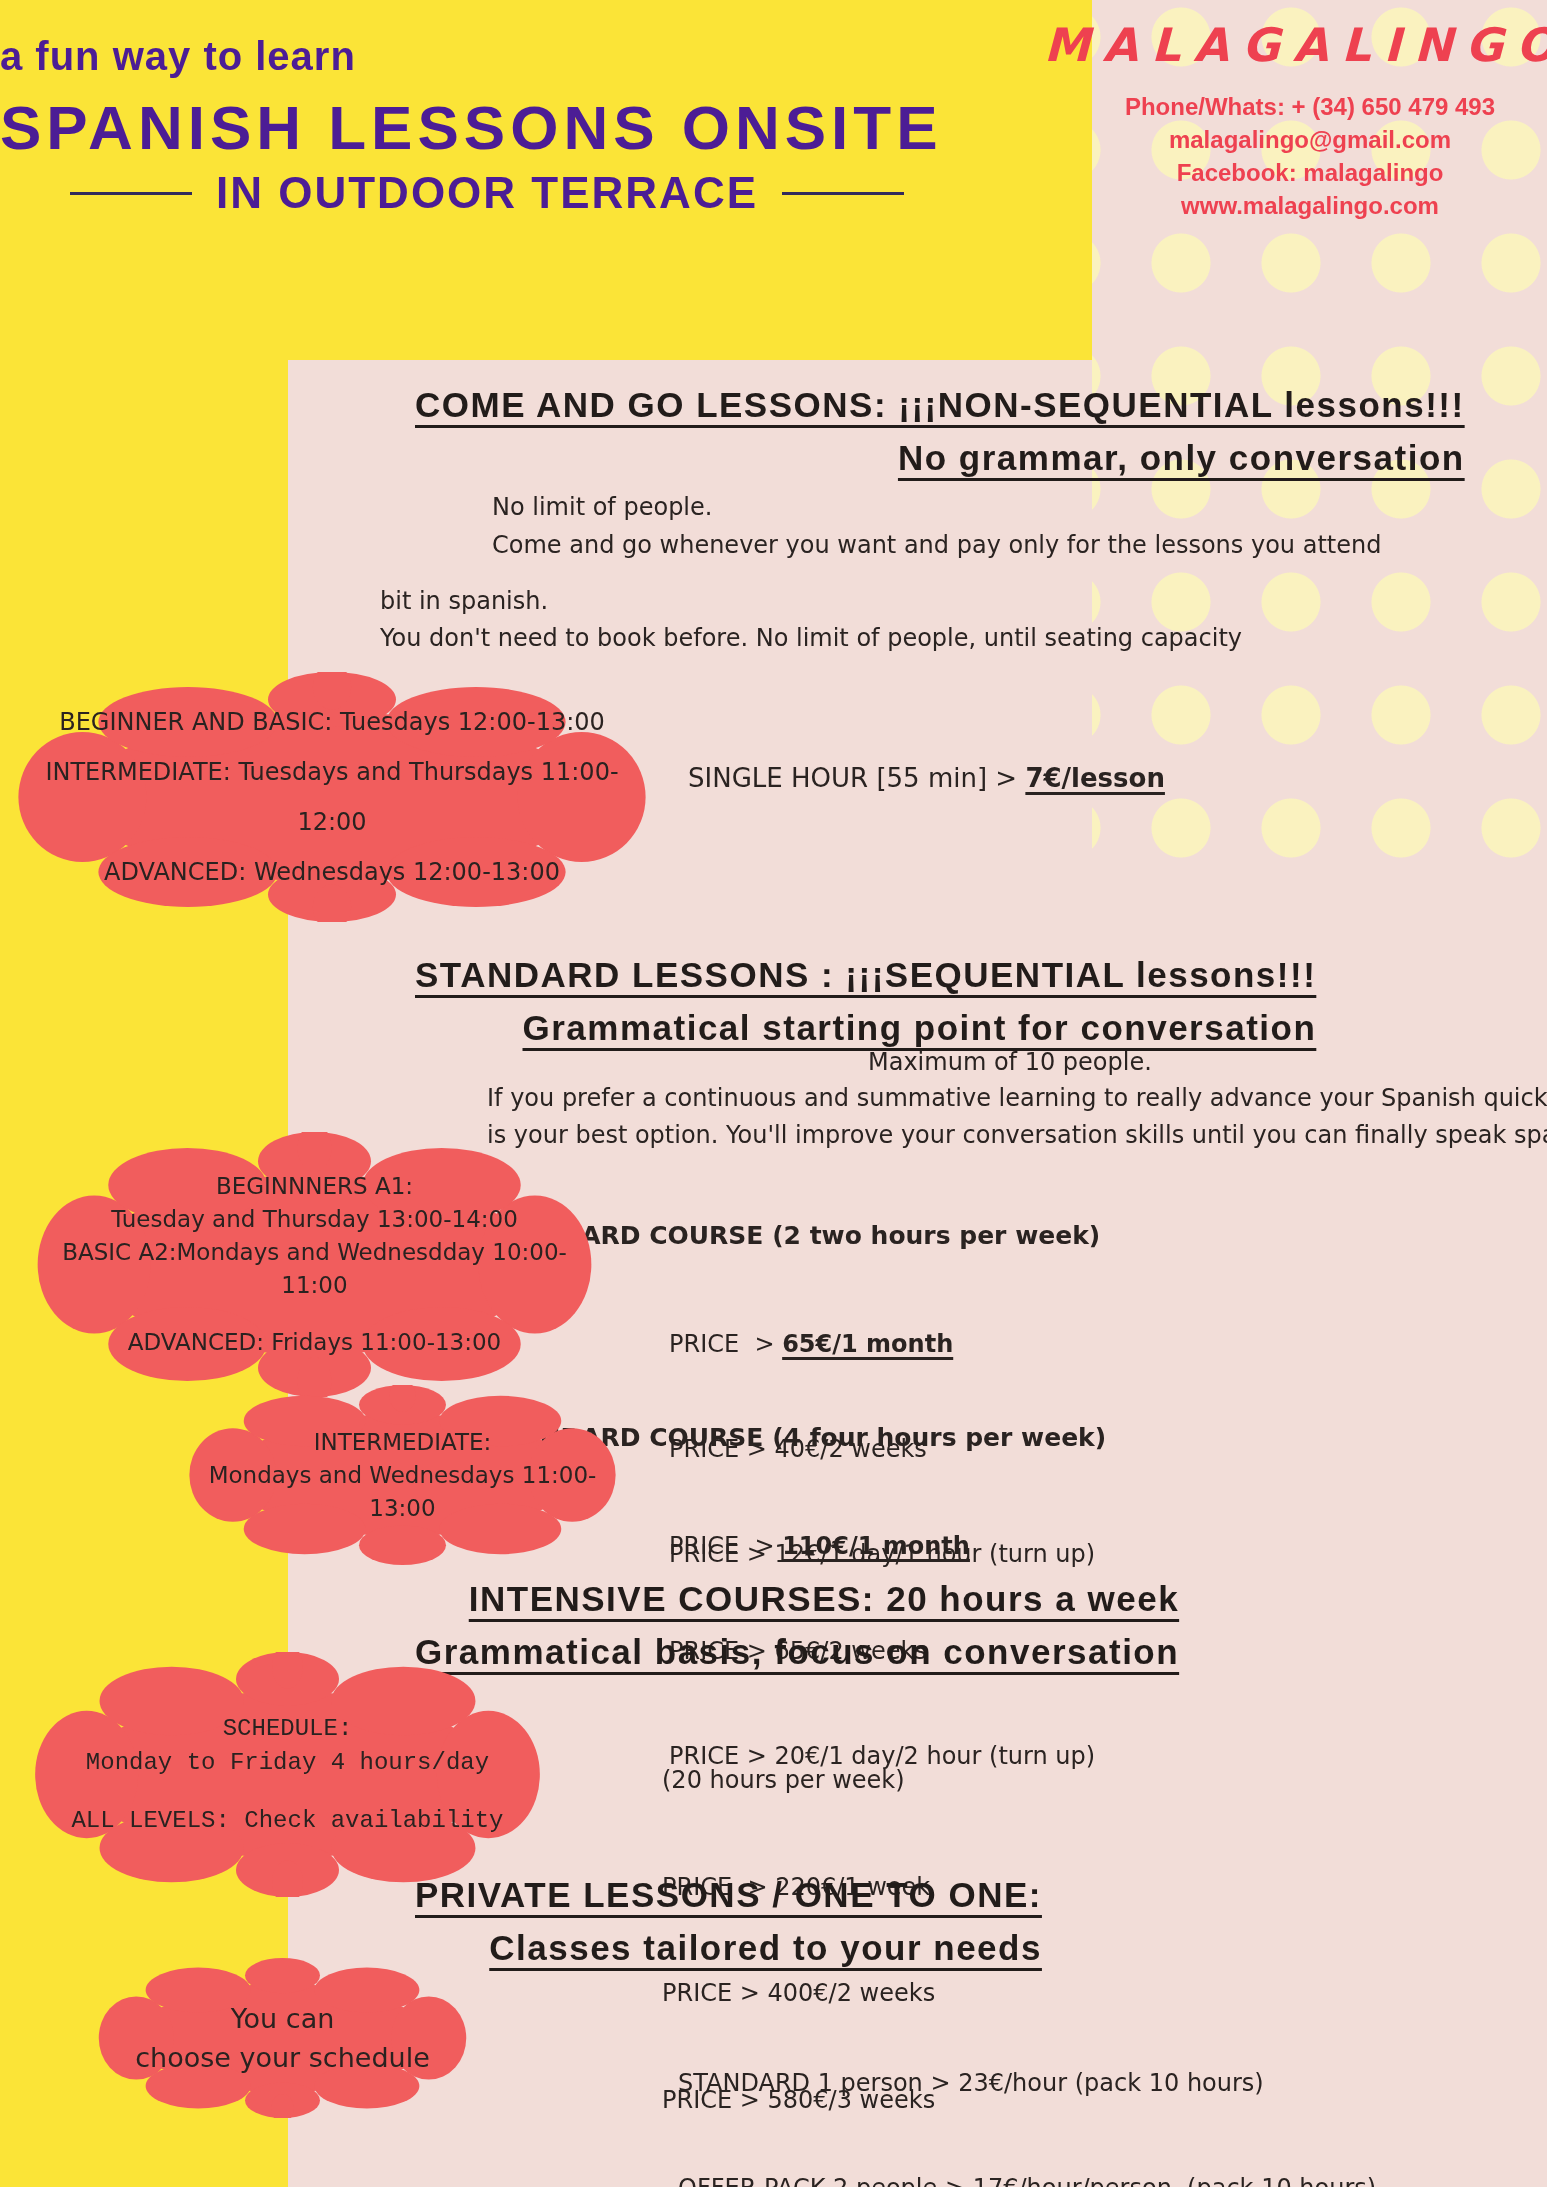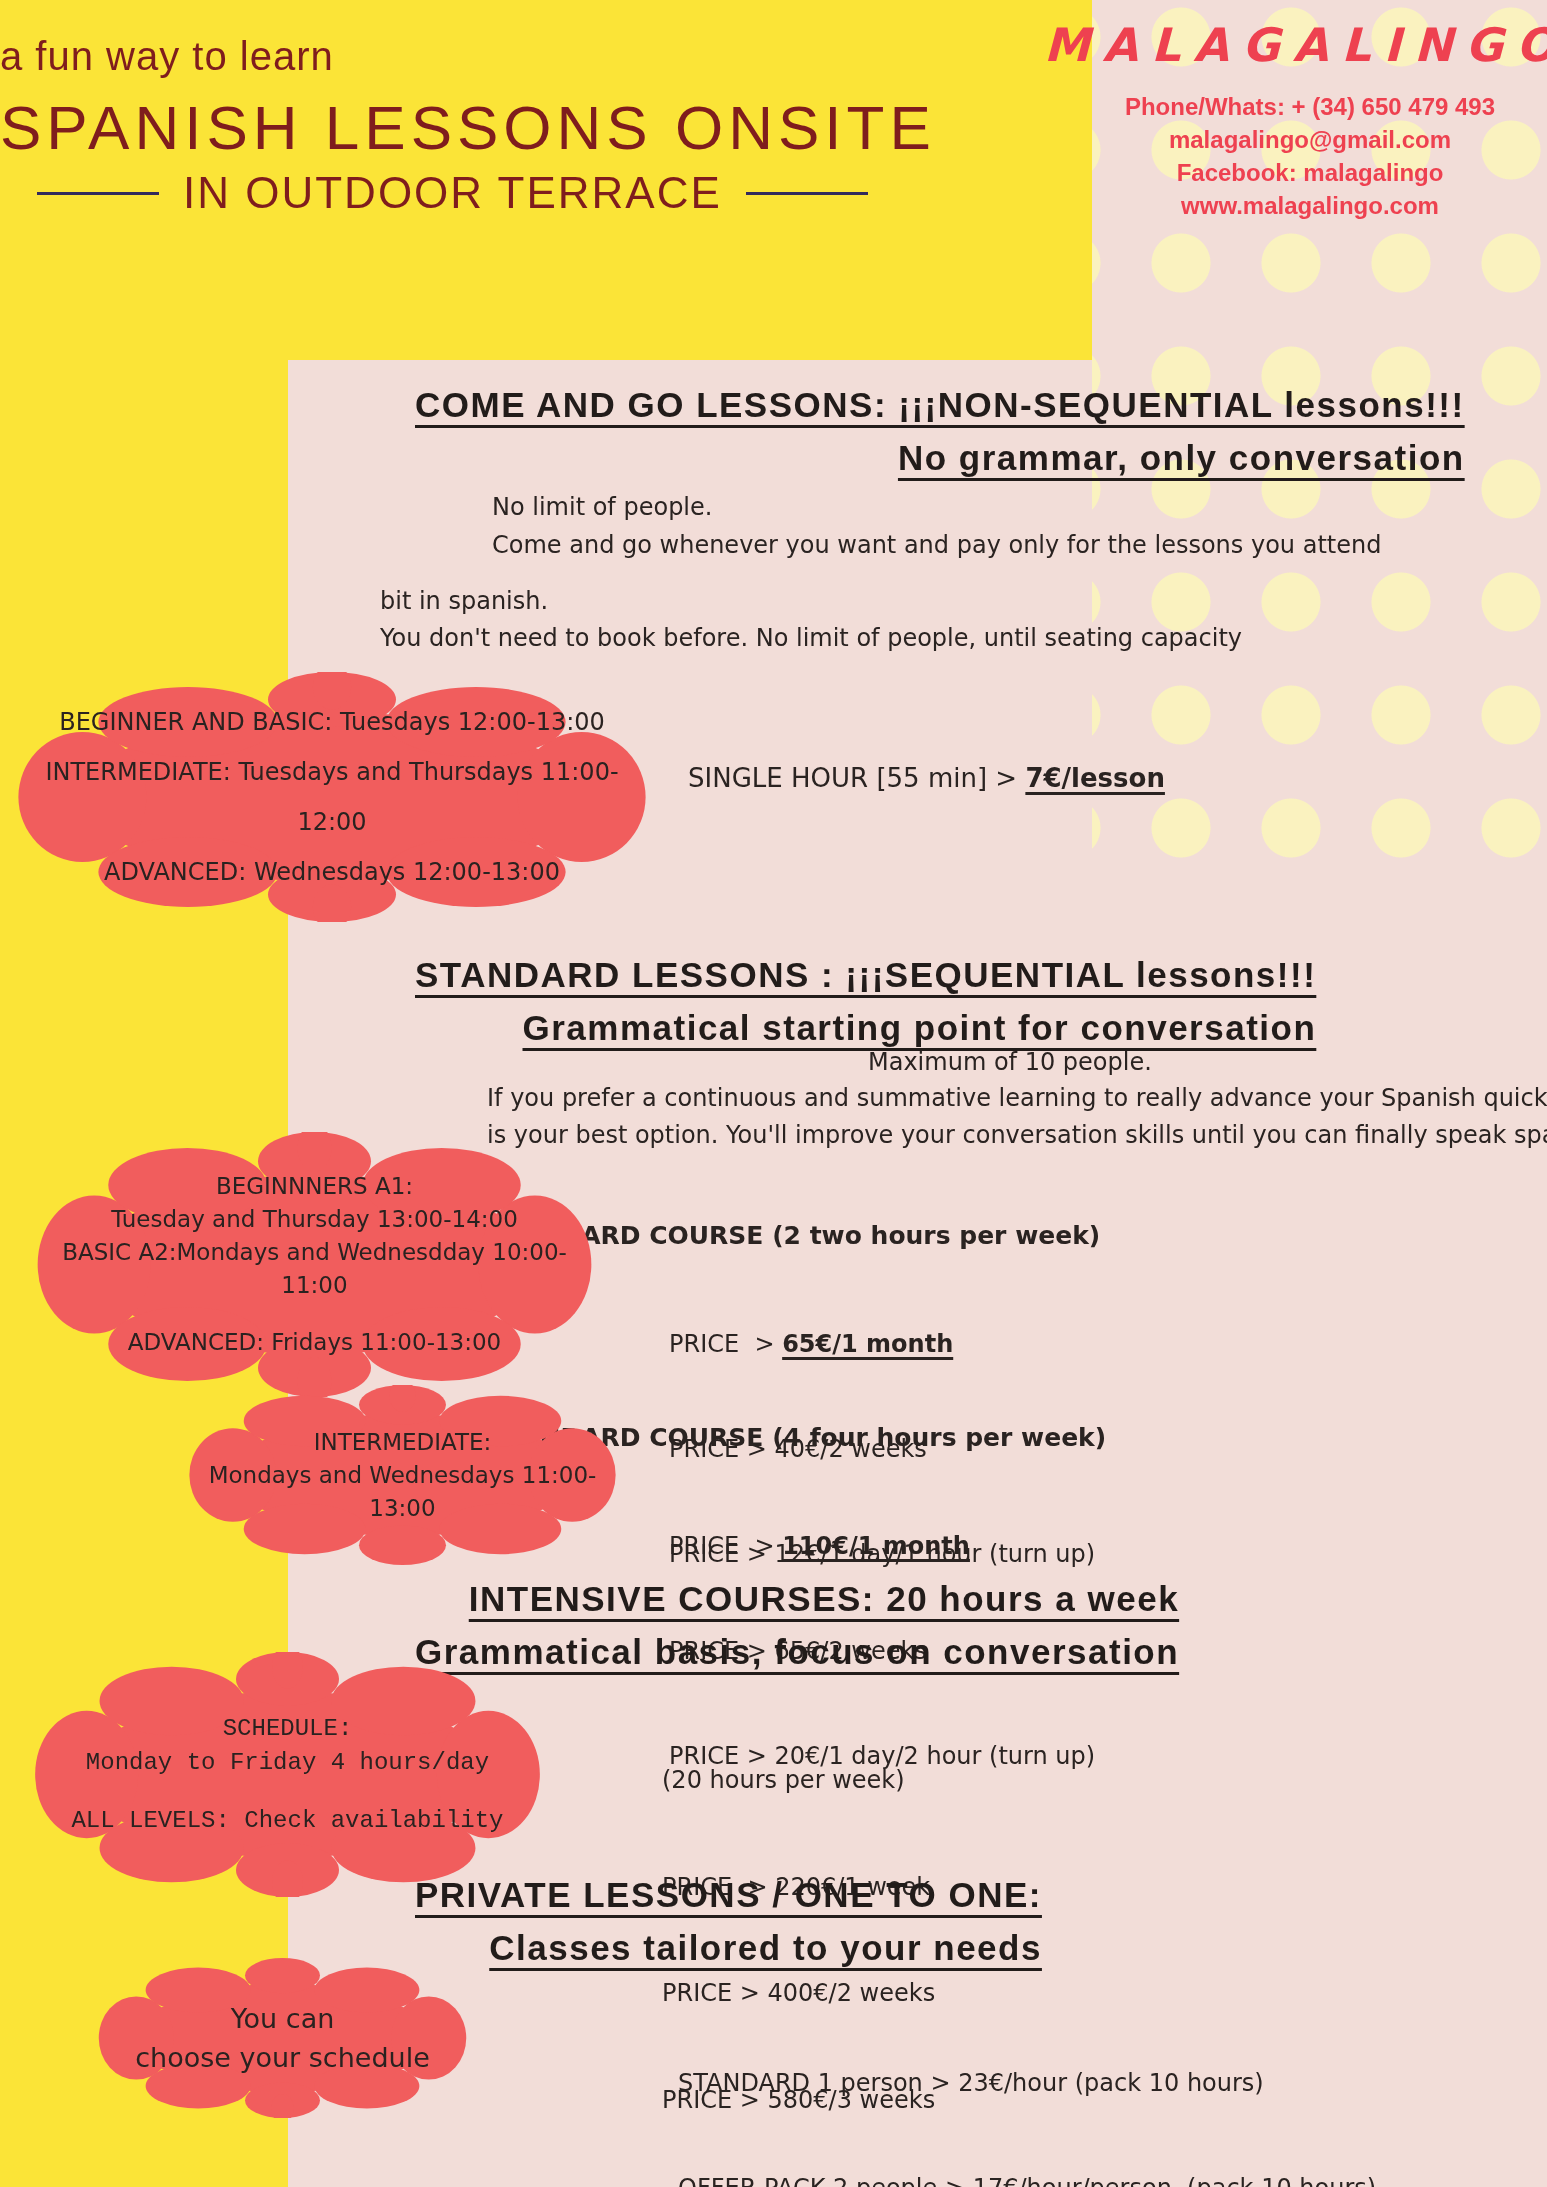--- a/index.html
+++ b/index.html
@@ -11,24 +11,24 @@
   
   .dots{
     position:absolute;left:1092px;top:0;width:455px;height:905px;
     background-image:radial-gradient(ellipse 30px 30px at 55px 56px,#faf2bf 29px,rgba(0,0,0,0) 30px);
     background-size:110px 113px;background-position:34px -19px;
   }
   .yellow-top{position:absolute;left:0;top:0;width:1092px;height:360px;background:#fbe437;}
   .yellow-left{position:absolute;left:0;top:0;width:288px;height:2187px;background:#fbe437;}
   .tagline{position:absolute;left:0;top:34px;width:910px;font-size:40px;letter-spacing:1px;}
   .title{position:absolute;left:0;top:92px;width:1075px;font-size:62px;letter-spacing:5px;}
-  .subtitle-row{position:absolute;left:37px;top:168px;width:900px;display:flex;align-items:center;justify-content:flex-start;gap:24px;}
+  .subtitle-row{position:absolute;left:37px;top:168px;width:900px;display:flex;align-items:center;justify-content:center;gap:24px;}
   .subtitle-row .rule{width:122px;height:3px;background:#322a5b;}
   .subtitle{font-size:44px;letter-spacing:2px;white-space:nowrap;}
-  .hdr-item{color:#7f1d1d;font-family:"Liberation Sans",sans-serif;font-weight:normal;}
+  .hdr-item{color:#4c1d95;font-family:"Liberation Sans",sans-serif;font-weight:bold;}
   
   .logo{
     position:absolute;left:1048px;top:18px;width:470px;text-align:center;
     color:#ee4150;font-family:"DejaVu Sans",sans-serif;font-weight:bold;font-style:italic;
     font-size:46px;letter-spacing:13px;transform:skewX(-4deg);white-space:nowrap;
   }
   .contact{position:absolute;left:1085px;top:90px;width:450px;text-align:center;
     color:#ee4150;font-family:"Liberation Sans",sans-serif;font-weight:bold;font-size:24px;line-height:33px;}
   
   .sec-h{position:absolute;left:415px;font-family:"Liberation Sans",sans-serif;font-weight:bold;

